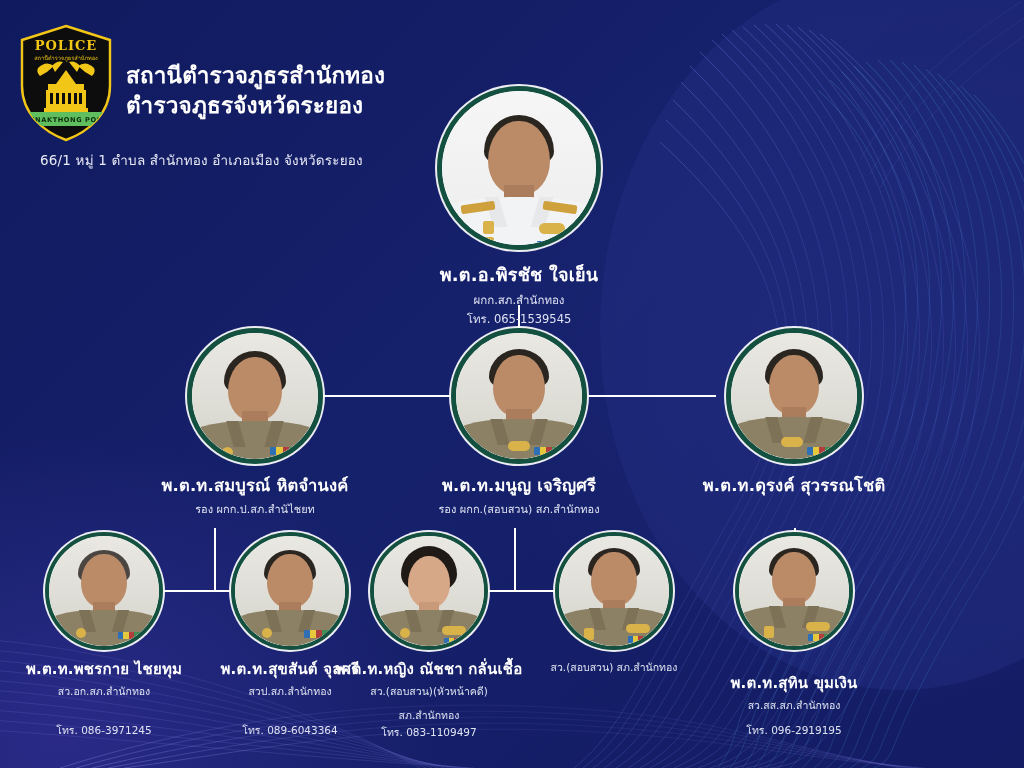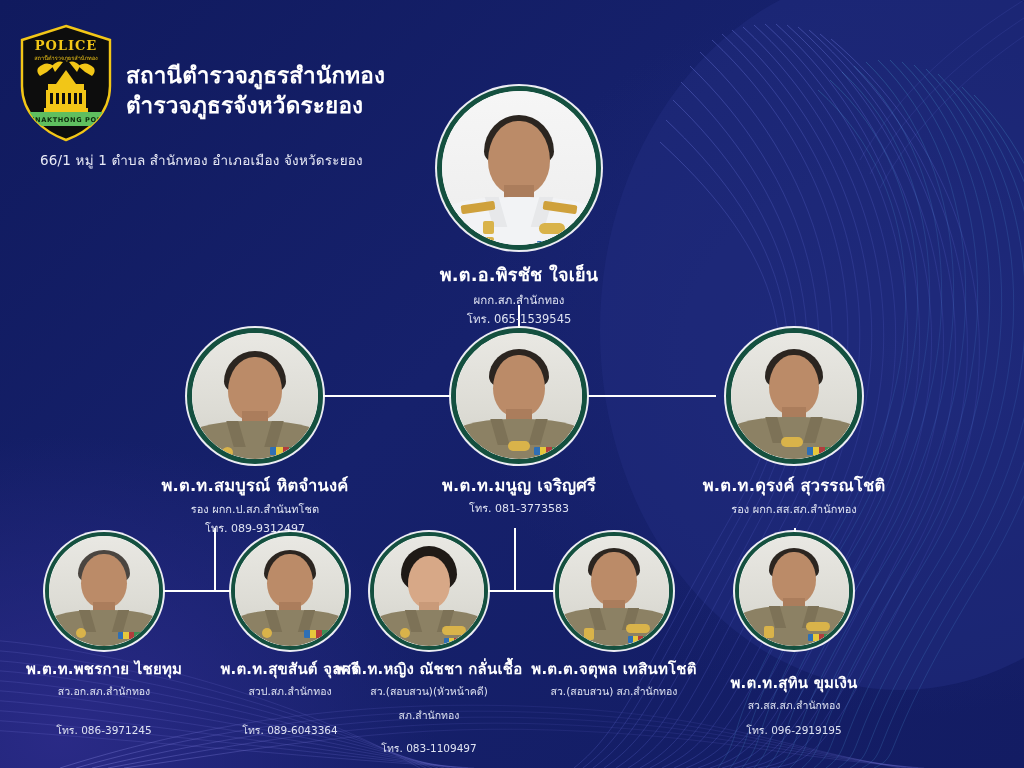--- a/index.html
+++ b/index.html
@@ -54,21 +54,21 @@
   .p-body.white{background:#f2f3f5;}
   .p-collar-l,.p-collar-r{position:absolute;background:#7d7257;}
   .p-body.white .p-collar-l,.p-body.white .p-collar-r{background:#e7e8ea;}
   .p-ep-l,.p-ep-r{position:absolute;border-radius:2px;background:#cfa13c;}
   .p-rib{position:absolute;border-radius:1px;background:linear-gradient(90deg,#2f6fb5 0%,#2f6fb5 22%,#e6c83c 22%,#e6c83c 45%,#b23d3d 45%,#b23d3d 68%,#3f8f54 68%,#3f8f54 100%);}
   .p-badge{position:absolute;border-radius:2px;background:#d9b34a;}
 
   .cap{position:absolute;left:50%;transform:translateX(-50%);width:330px;}
   .cap-name{font-weight:bold;white-space:nowrap;color:#ffffff;}
   .cap-role,.cap-role2{color:#dfe3f2;white-space:nowrap;}
-  .cap-phone{color:#dfe3f2;white-space:nowrap;margin-top:16px;}
+  .cap-phone{color:#dfe3f2;white-space:nowrap;}
 
   
   .lvl1 .cap-name{font-size:18px;letter-spacing:.2px;}
   .lvl1 .cap-role{font-size:11.5px;margin-top:2px;}
   .lvl1 .cap-phone{font-size:11.5px;margin-top:1px;}
 
   .lvl2 .cap-name{font-size:16.5px;letter-spacing:.2px;}
   .lvl2 .cap-role{font-size:11px;margin-top:2px;}
   .lvl2 .cap-phone{font-size:11px;margin-top:1px;}
 
@@ -269,64 +269,62 @@
         <div class="p-body" style="width:142px;height:64px;top:88px;">
           <div class="p-collar-l" style="left:46px;top:0;width:12px;height:26px;transform:skewX(16deg);"></div>
           <div class="p-collar-r" style="left:84px;top:0;width:12px;height:26px;transform:skewX(-16deg);"></div>
           <div class="p-badge" style="left:38px;top:26px;width:11px;height:11px;border-radius:50%;"></div>
           <div class="p-rib" style="left:86px;top:26px;width:28px;height:8px;"></div>
         </div>
       </div>
     </div>
     <div class="cap" style="top:76px;">
       <div class="cap-name">พ.ต.ท.สมบูรณ์  หิตจำนงค์</div>
-      <div class="cap-role">รอง ผกก.ป.สภ.สำนันทโชต</div>
-      <div class="cap-phone">โทร. 089-9312497</div>
+      <div class="cap-role">รอง ผกก.ป.สภ.สำนัไชยท</div>
     </div>
   </div>
 
   <div class="node lvl2" style="left:519px;top:396px;width:0;height:0;">
     <div class="ring" style="left:-68px;top:-68px;width:136px;height:136px;border:5px solid #14503f;">
       <div class="portrait">
         <div class="p-bg"></div>
         <div class="p-hair" style="width:60px;height:40px;top:16px;"></div>
         <div class="p-head" style="width:52px;height:62px;top:22px;"></div>
         <div class="p-neck" style="width:26px;height:18px;top:76px;"></div>
         <div class="p-body" style="width:142px;height:66px;top:86px;">
           <div class="p-collar-l" style="left:46px;top:0;width:12px;height:26px;transform:skewX(16deg);"></div>
           <div class="p-collar-r" style="left:84px;top:0;width:12px;height:26px;transform:skewX(-16deg);"></div>
           <div class="p-badge" style="left:60px;top:22px;width:22px;height:10px;border-radius:5px;"></div>
           <div class="p-rib" style="left:86px;top:28px;width:26px;height:8px;"></div>
         </div>
       </div>
     </div>
     <div class="cap" style="top:76px;">
       <div class="cap-name">พ.ต.ท.มนูญ  เจริญศรี</div>
-      <div class="cap-phone">โทร. 081-3773583</div>
+      <div class="cap-role">รอง ผกก.(สอบสวน) สภ.สำนักทอง</div>
     </div>
   </div>
 
   <div class="node lvl2" style="left:794px;top:396px;width:0;height:0;">
     <div class="ring" style="left:-68px;top:-68px;width:136px;height:136px;border:5px solid #14503f;">
       <div class="portrait">
         <div class="p-bg"></div>
         <div class="p-hair" style="width:58px;height:40px;top:16px;"></div>
         <div class="p-head" style="width:50px;height:60px;top:22px;"></div>
         <div class="p-neck" style="width:24px;height:18px;top:74px;"></div>
         <div class="p-body" style="width:142px;height:66px;top:84px;">
           <div class="p-collar-l" style="left:46px;top:0;width:12px;height:26px;transform:skewX(16deg);"></div>
           <div class="p-collar-r" style="left:84px;top:0;width:12px;height:26px;transform:skewX(-16deg);"></div>
           <div class="p-badge" style="left:58px;top:20px;width:22px;height:10px;border-radius:5px;"></div>
           <div class="p-rib" style="left:84px;top:30px;width:26px;height:8px;"></div>
         </div>
       </div>
     </div>
     <div class="cap" style="top:76px;">
       <div class="cap-name">พ.ต.ท.ดุรงค์  สุวรรณโชติ</div>
-      <div class="cap-role">รอง ผกก.สส.สภ.สำนักทอง</div>
     </div>
   </div>
 
   <div class="node lvl3" style="left:104px;top:591px;width:0;height:0;">
     <div class="ring" style="left:-59px;top:-59px;width:118px;height:118px;border:4px solid #14503f;">
       <div class="portrait">
         <div class="p-bg"></div>
         <div class="p-hair" style="width:52px;height:34px;top:14px;background:#4a4540;"></div>
         <div class="p-head" style="width:46px;height:54px;top:18px;"></div>
         <div class="p-neck" style="width:22px;height:16px;top:66px;"></div>
@@ -401,21 +399,20 @@
         <div class="p-body" style="width:124px;height:58px;top:72px;">
           <div class="p-collar-l" style="left:40px;top:0;width:11px;height:22px;transform:skewX(16deg);"></div>
           <div class="p-collar-r" style="left:73px;top:0;width:11px;height:22px;transform:skewX(-16deg);"></div>
           <div class="p-badge" style="left:32px;top:20px;width:10px;height:12px;"></div>
           <div class="p-badge" style="left:74px;top:16px;width:24px;height:9px;border-radius:5px;"></div>
           <div class="p-rib" style="left:76px;top:28px;width:22px;height:7px;"></div>
         </div>
       </div>
     </div>
     <div class="cap" style="top:66px;">
-      <div class="cap-name">พ.ต.ต.จตุพล  เทสินทโชติ</div>
       <div class="cap-role">สว.(สอบสวน) สภ.สำนักทอง</div>
     </div>
   </div>
 
   <div class="node lvl3" style="left:794px;top:591px;width:0;height:0;">
     <div class="ring" style="left:-59px;top:-59px;width:118px;height:118px;border:4px solid #14503f;">
       <div class="portrait">
         <div class="p-bg"></div>
         <div class="p-hair" style="width:50px;height:32px;top:12px;"></div>
         <div class="p-head" style="width:44px;height:52px;top:16px;"></div>

